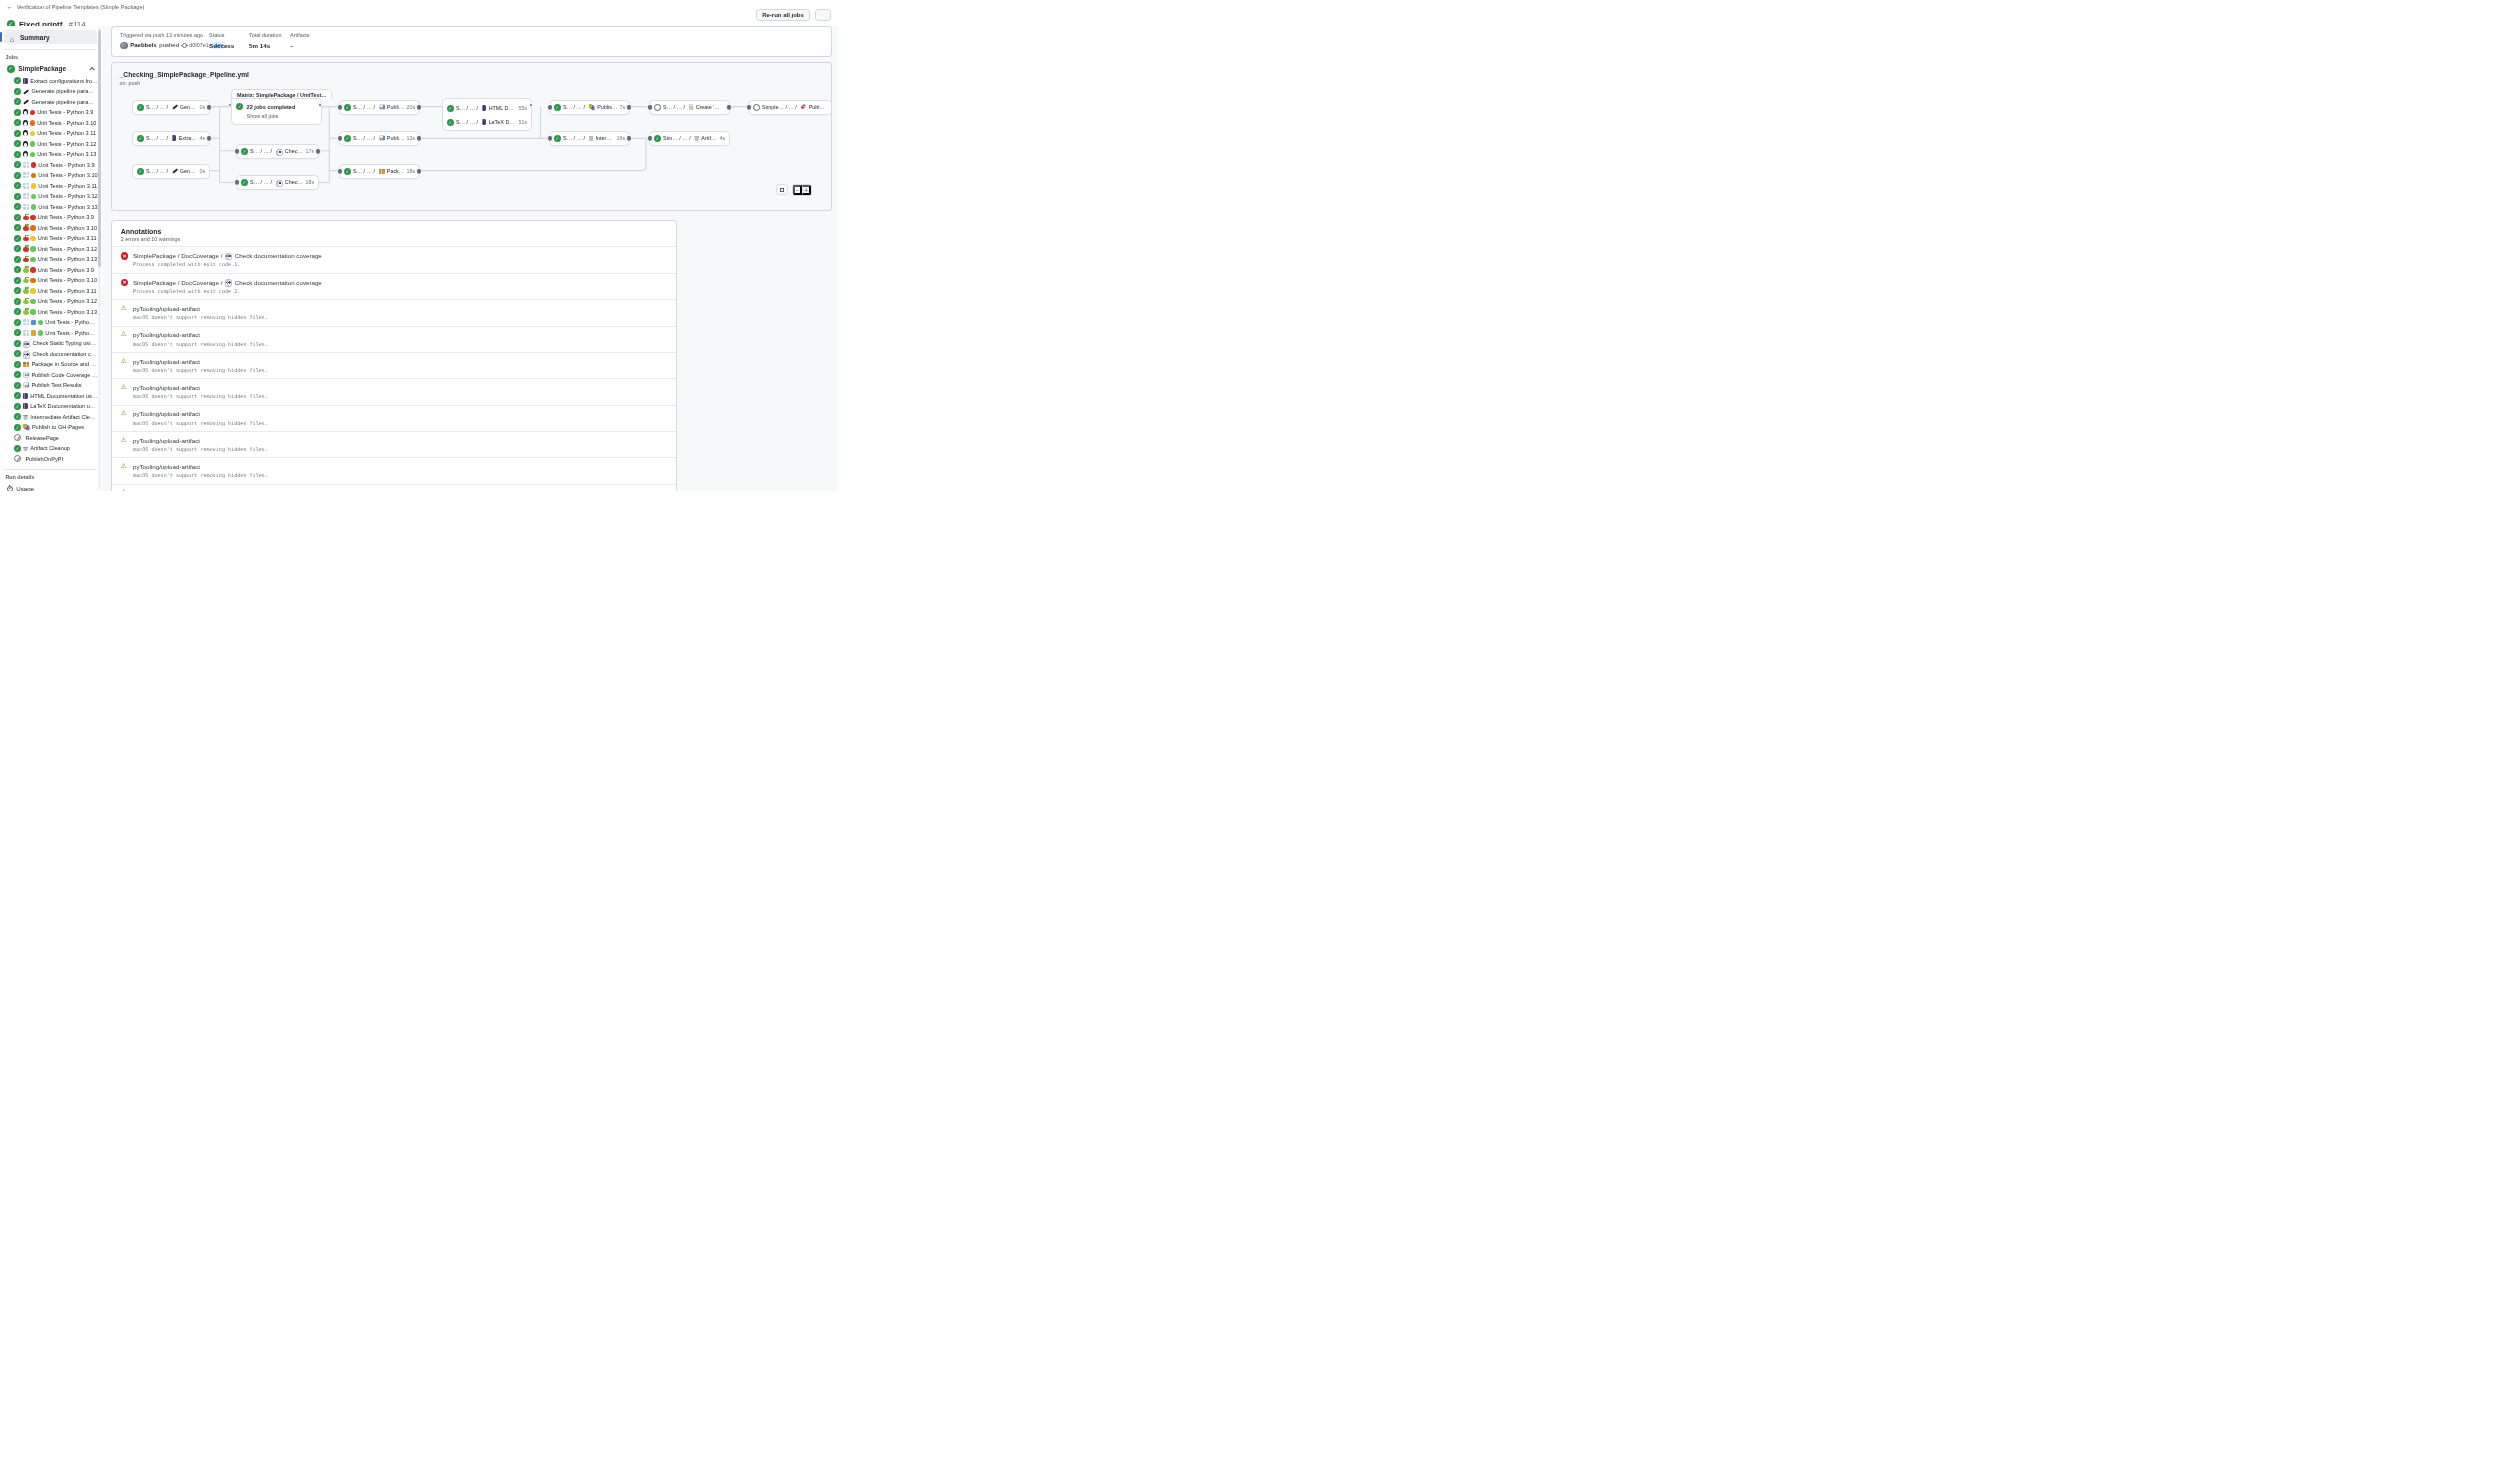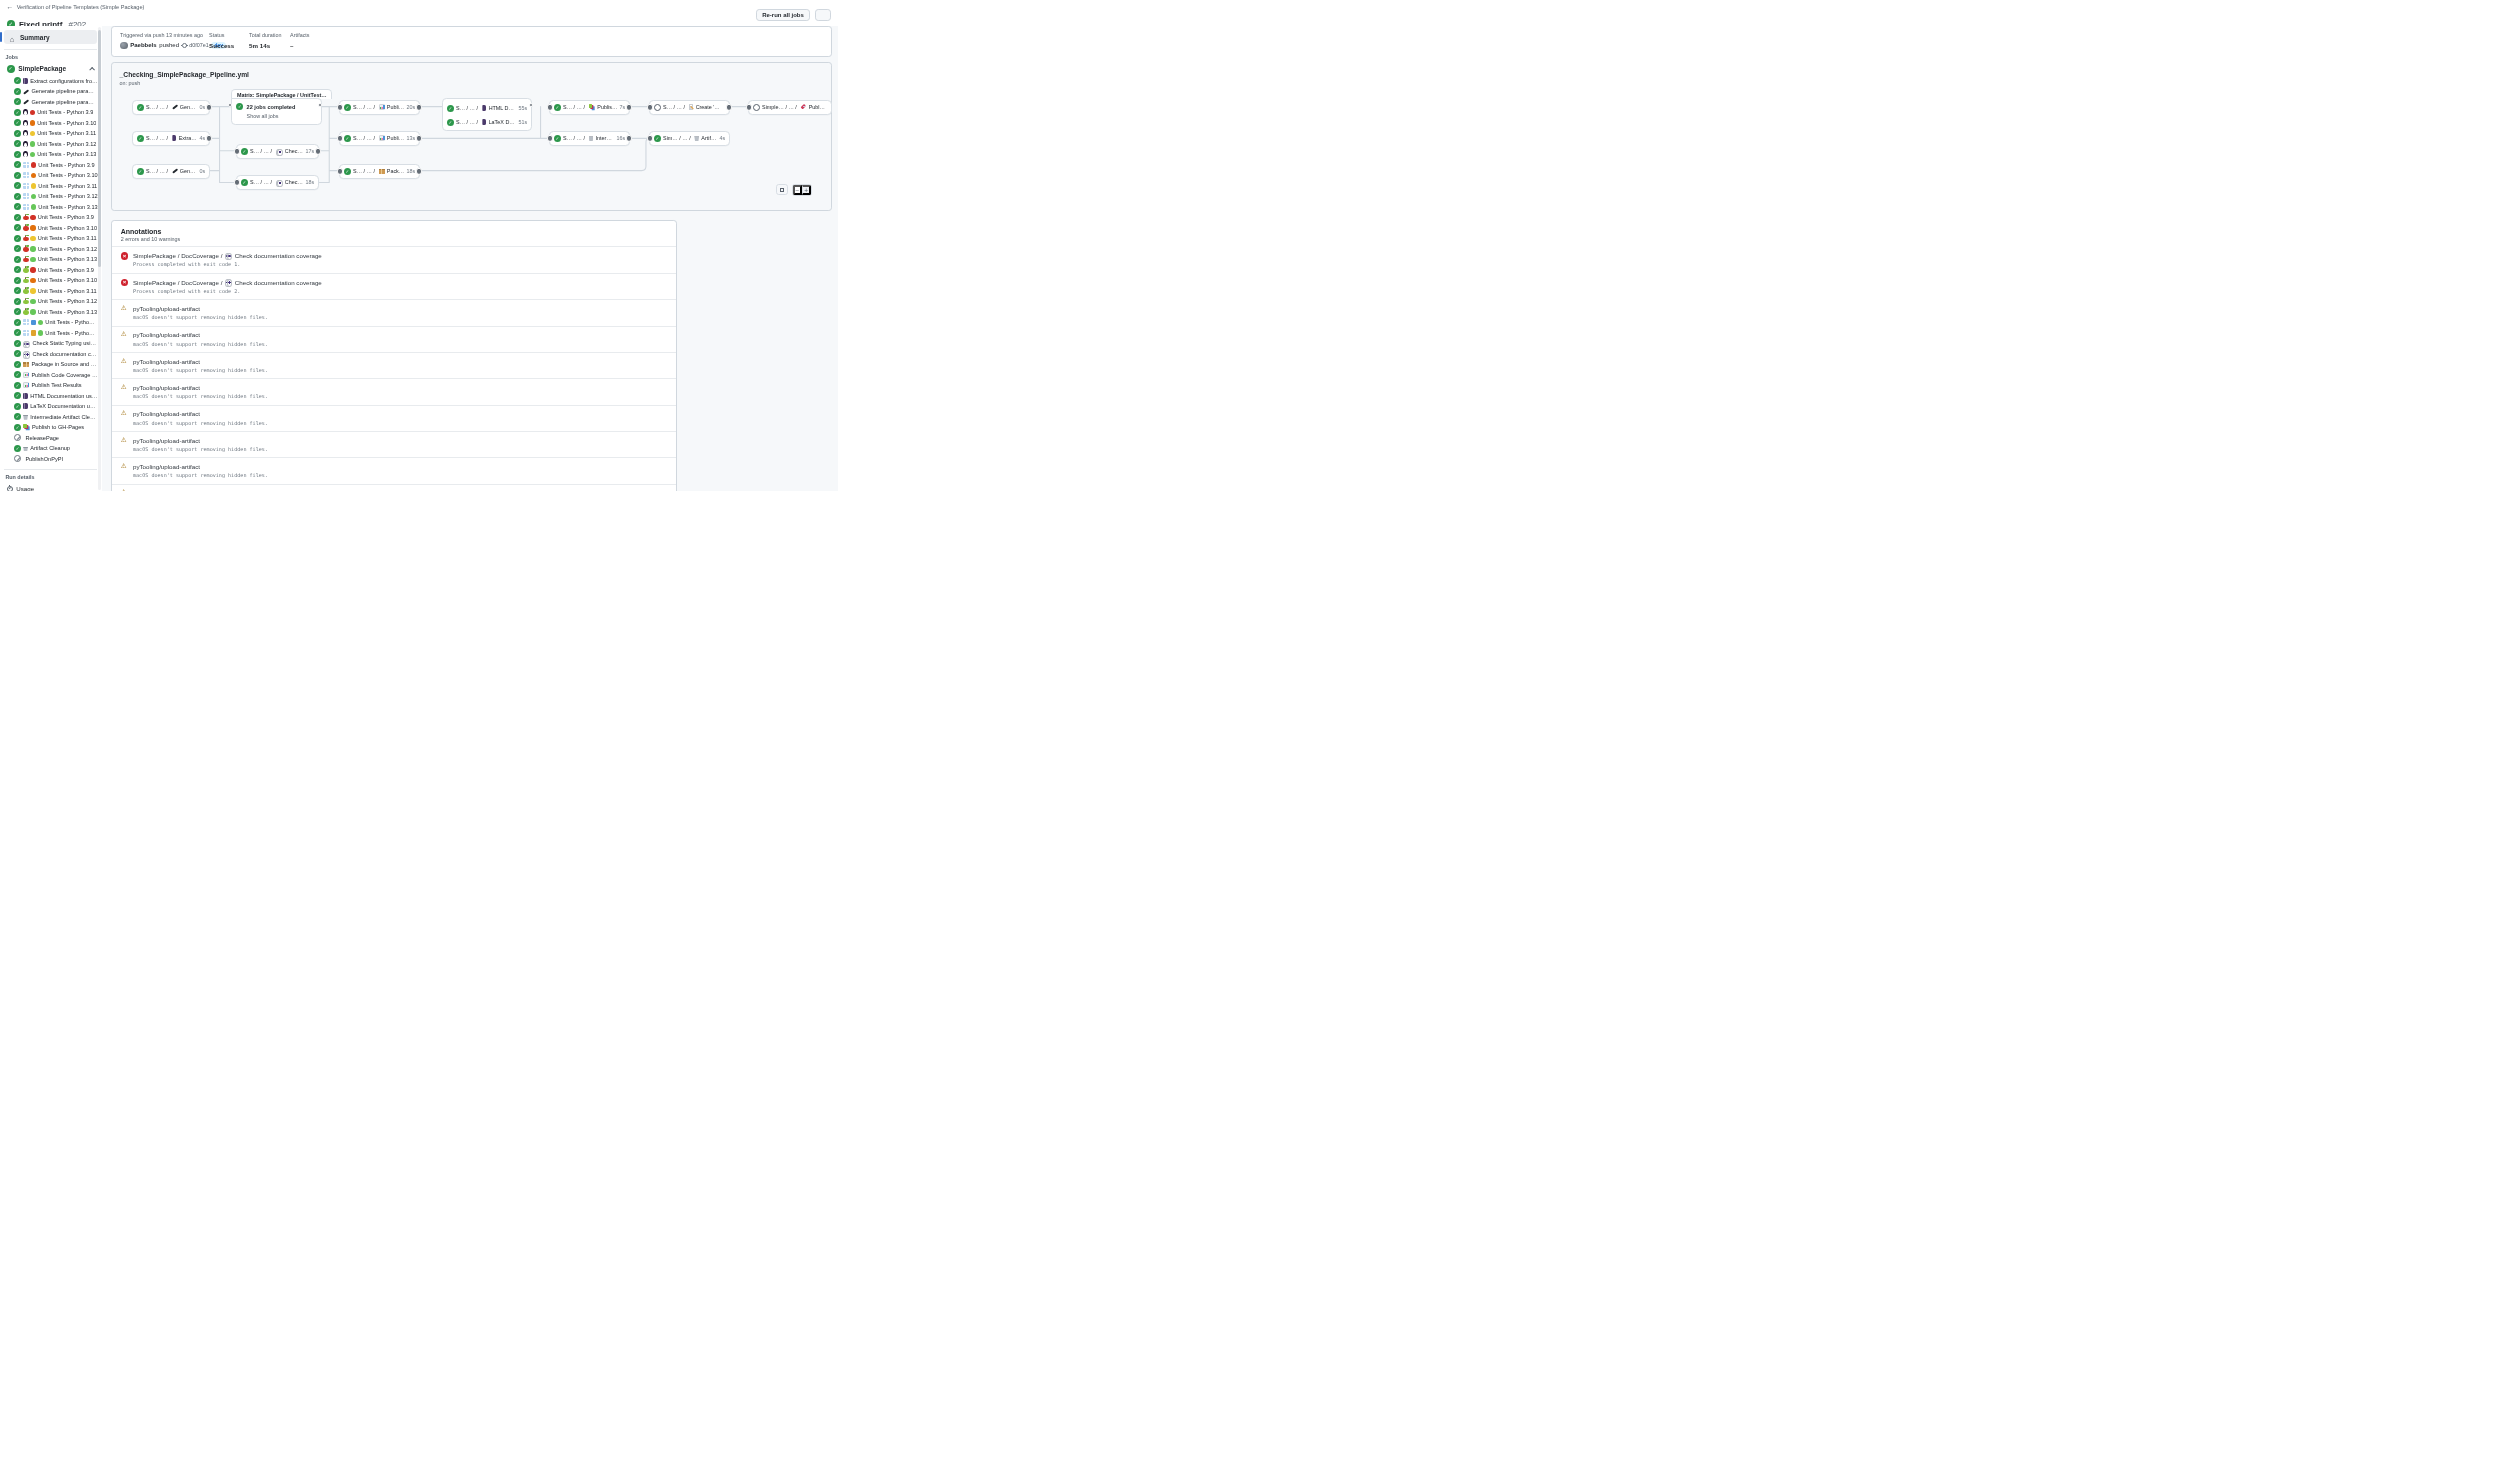--- a/index.html
+++ b/index.html
@@ -204,21 +204,21 @@
 <div class="page">
 
   <header class="tophdr">
     <div class="backrow">
       <span class="back-arrow">←</span>
       <span>Verification of Pipeline Templates (Simple Package)</span>
     </div>
     <div class="titlerow">
       <span class="run-check"></span>
       <span class="run-title">Fixed printf.</span>
-      <span class="run-num">#202</span>
+      <span class="run-num">#114</span>
     </div>
     <div class="hdr-actions">
       <button class="btn">Re-run all jobs</button>
       <button class="btn btn-kebab">
         <span class="kebab-dots"></span>
       </button>
     </div>
   </header>
 
   <nav class="sidebar">

